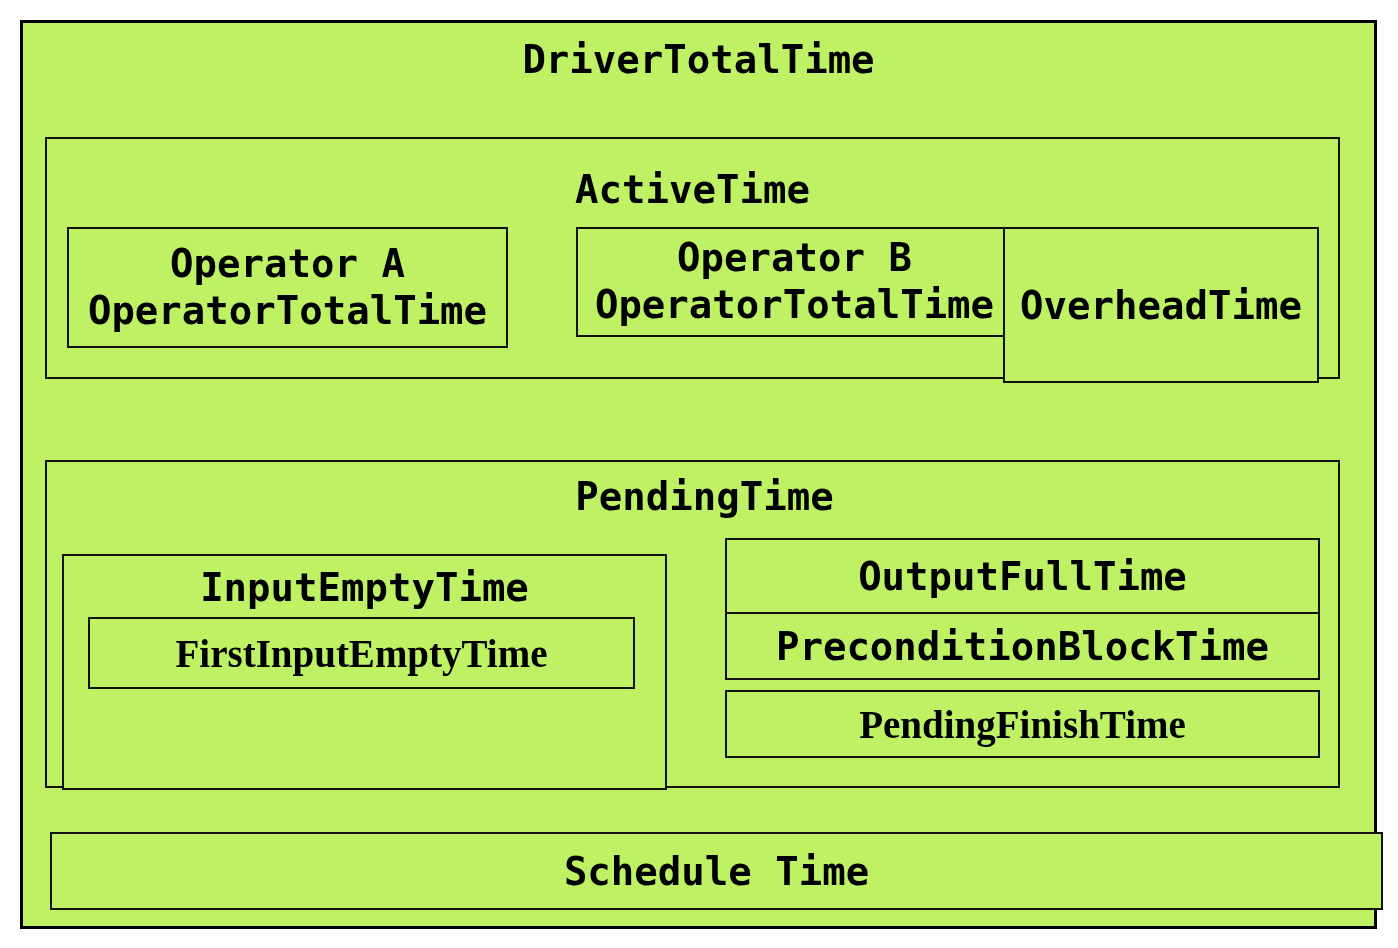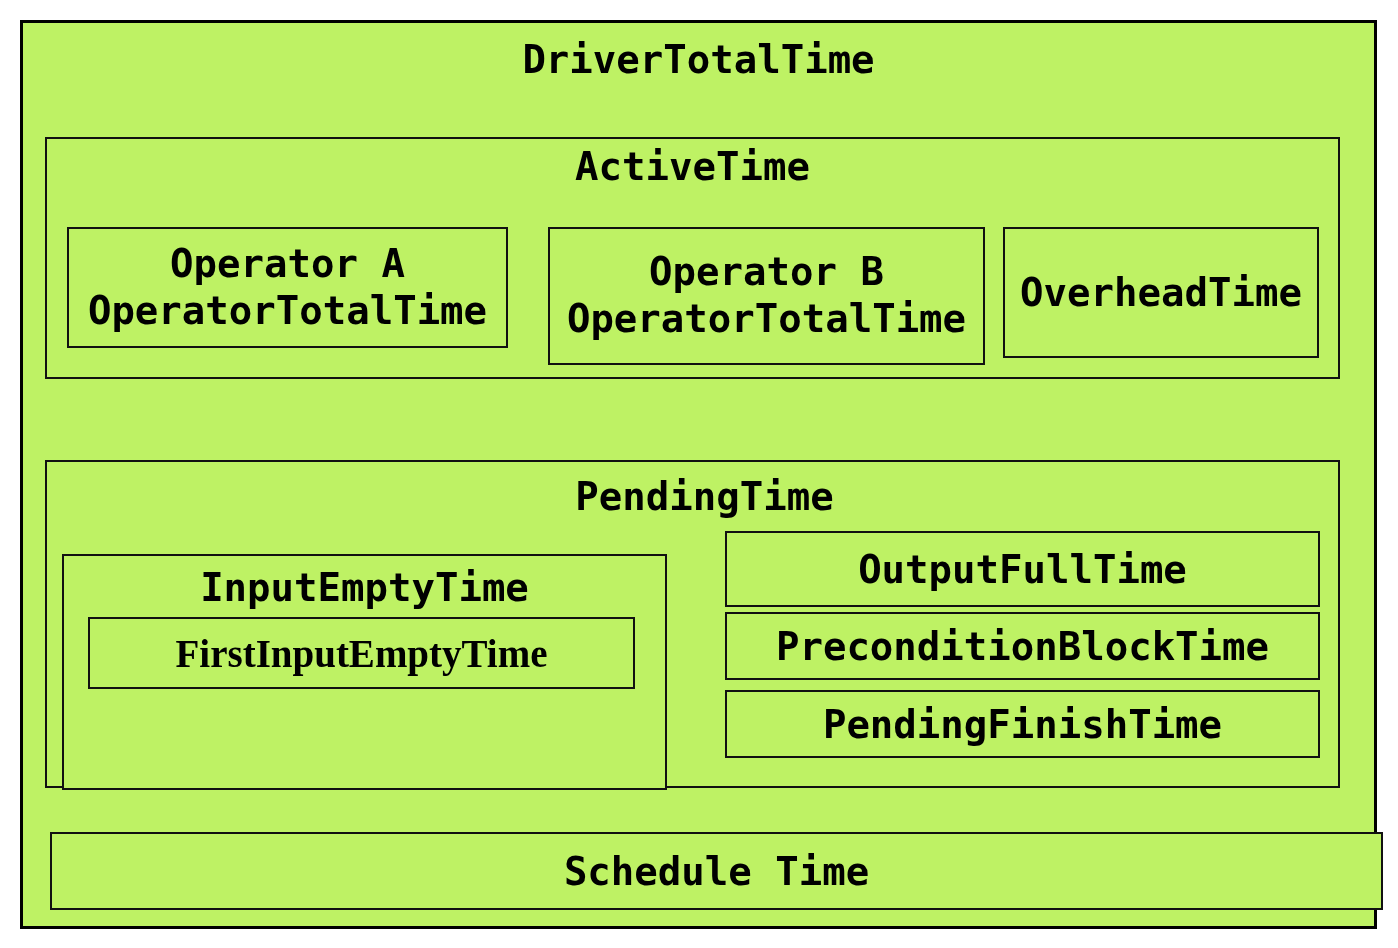--- a/index.html
+++ b/index.html
@@ -47,59 +47,59 @@
 </style>
 </head>
 <body>
 
 <div class="box outer" style="left:20px; top:20px; width:1357px; height:909px;">
 
   <div class="box-title" style="padding-top:14px;">DriverTotalTime</div>
 
   <div class="box" style="left:22px; top:114px; width:1295px; height:242px;">
 
-    <div class="box-title" style="padding-top:5px;">ActiveTime</div>
+    <div class="box-title" style="padding-top:28px;">ActiveTime</div>
 
     <div class="box center-box two-line" style="left:20px; top:88px; width:441px; height:121px;">
       <div class="label">Operator A</div>
       <div class="label">OperatorTotalTime</div>
     </div>
 
-    <div class="box center-box two-line" style="left:501px; top:88px; width:437px; height:138px;">
+    <div class="box center-box two-line" style="left:529px; top:88px; width:437px; height:110px;">
       <div class="label">Operator B</div>
       <div class="label">OperatorTotalTime</div>
     </div>
 
-    <div class="box center-box" style="left:956px; top:88px; width:316px; height:131px;text-align:right;">
+    <div class="box center-box" style="left:956px; top:88px; width:316px; height:156px;text-align:right;">
       <div class="label">OverheadTime</div>
     </div>
   </div>
 
   <div class="box" style="left:22px; top:437px; width:1295px; height:328px;padding-left:24px;">
 
     <div class="box-title" style="padding-top:12px;">PendingTime</div>
 
     <div class="box" style="left:15px; top:92px; width:605px; height:236px;">
       <div class="box-title" style="padding-top:9px;">InputEmptyTime</div>
 
       <div class="box center-box" style="left:24px; top:61px; width:547px; height:72px;font-family:Liberation Serif, serif;">
         <div class="label">FirstInputEmptyTime</div>
       </div>
 
     </div>
 
-    <div class="box center-box" style="left:678px; top:69px; width:595px; height:76px;">
+    <div class="box center-box" style="left:678px; top:76px; width:595px; height:76px;">
       <div class="label">OutputFullTime</div>
     </div>
 
     <div class="box center-box" style="left:678px; top:150px; width:595px; height:68px;">
       <div class="label">PreconditionBlockTime</div>
     </div>
 
-    <div class="box center-box" style="left:678px; top:228px; width:595px; height:68px;">
+    <div class="box center-box" style="left:678px; top:228px; width:595px; height:68px;font-family:Liberation Serif, serif;">
       <div class="label">PendingFinishTime</div>
     </div>
   </div>
 
   <div class="box center-box" style="left:27px; top:809px; width:1333px; height:78px;">
     <div class="label">Schedule Time</div>
   </div>
 
 </div>
 

